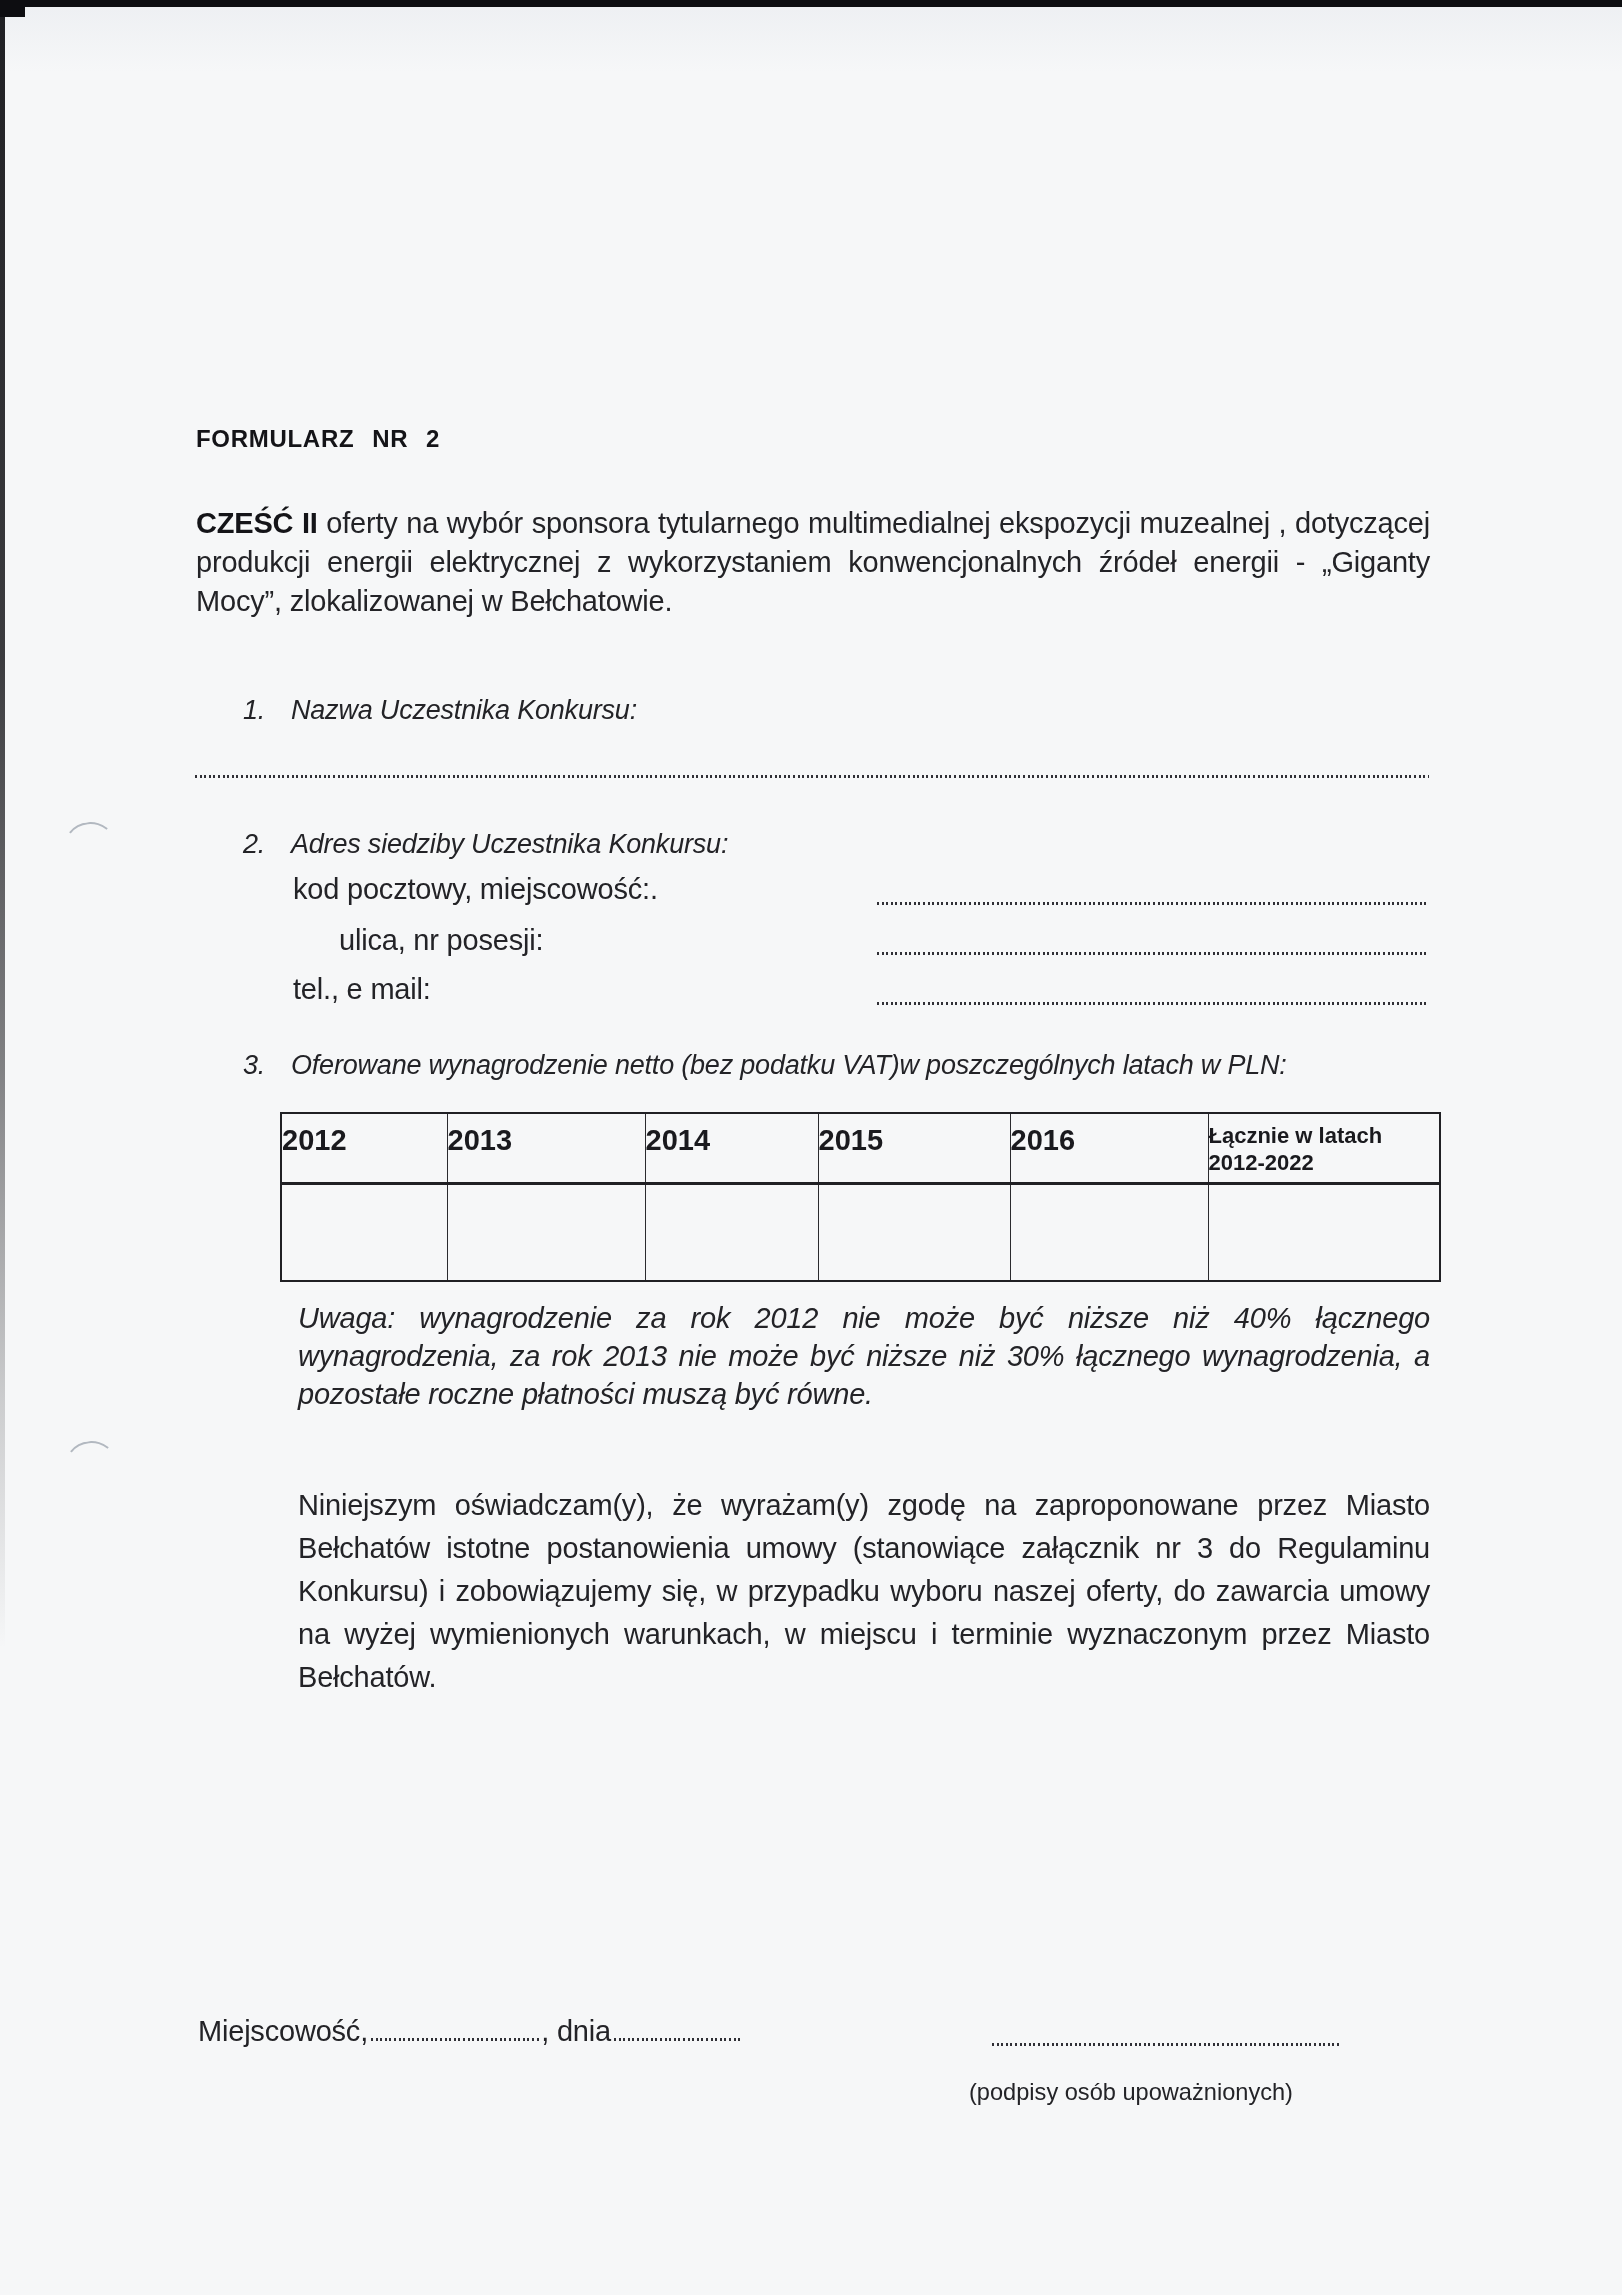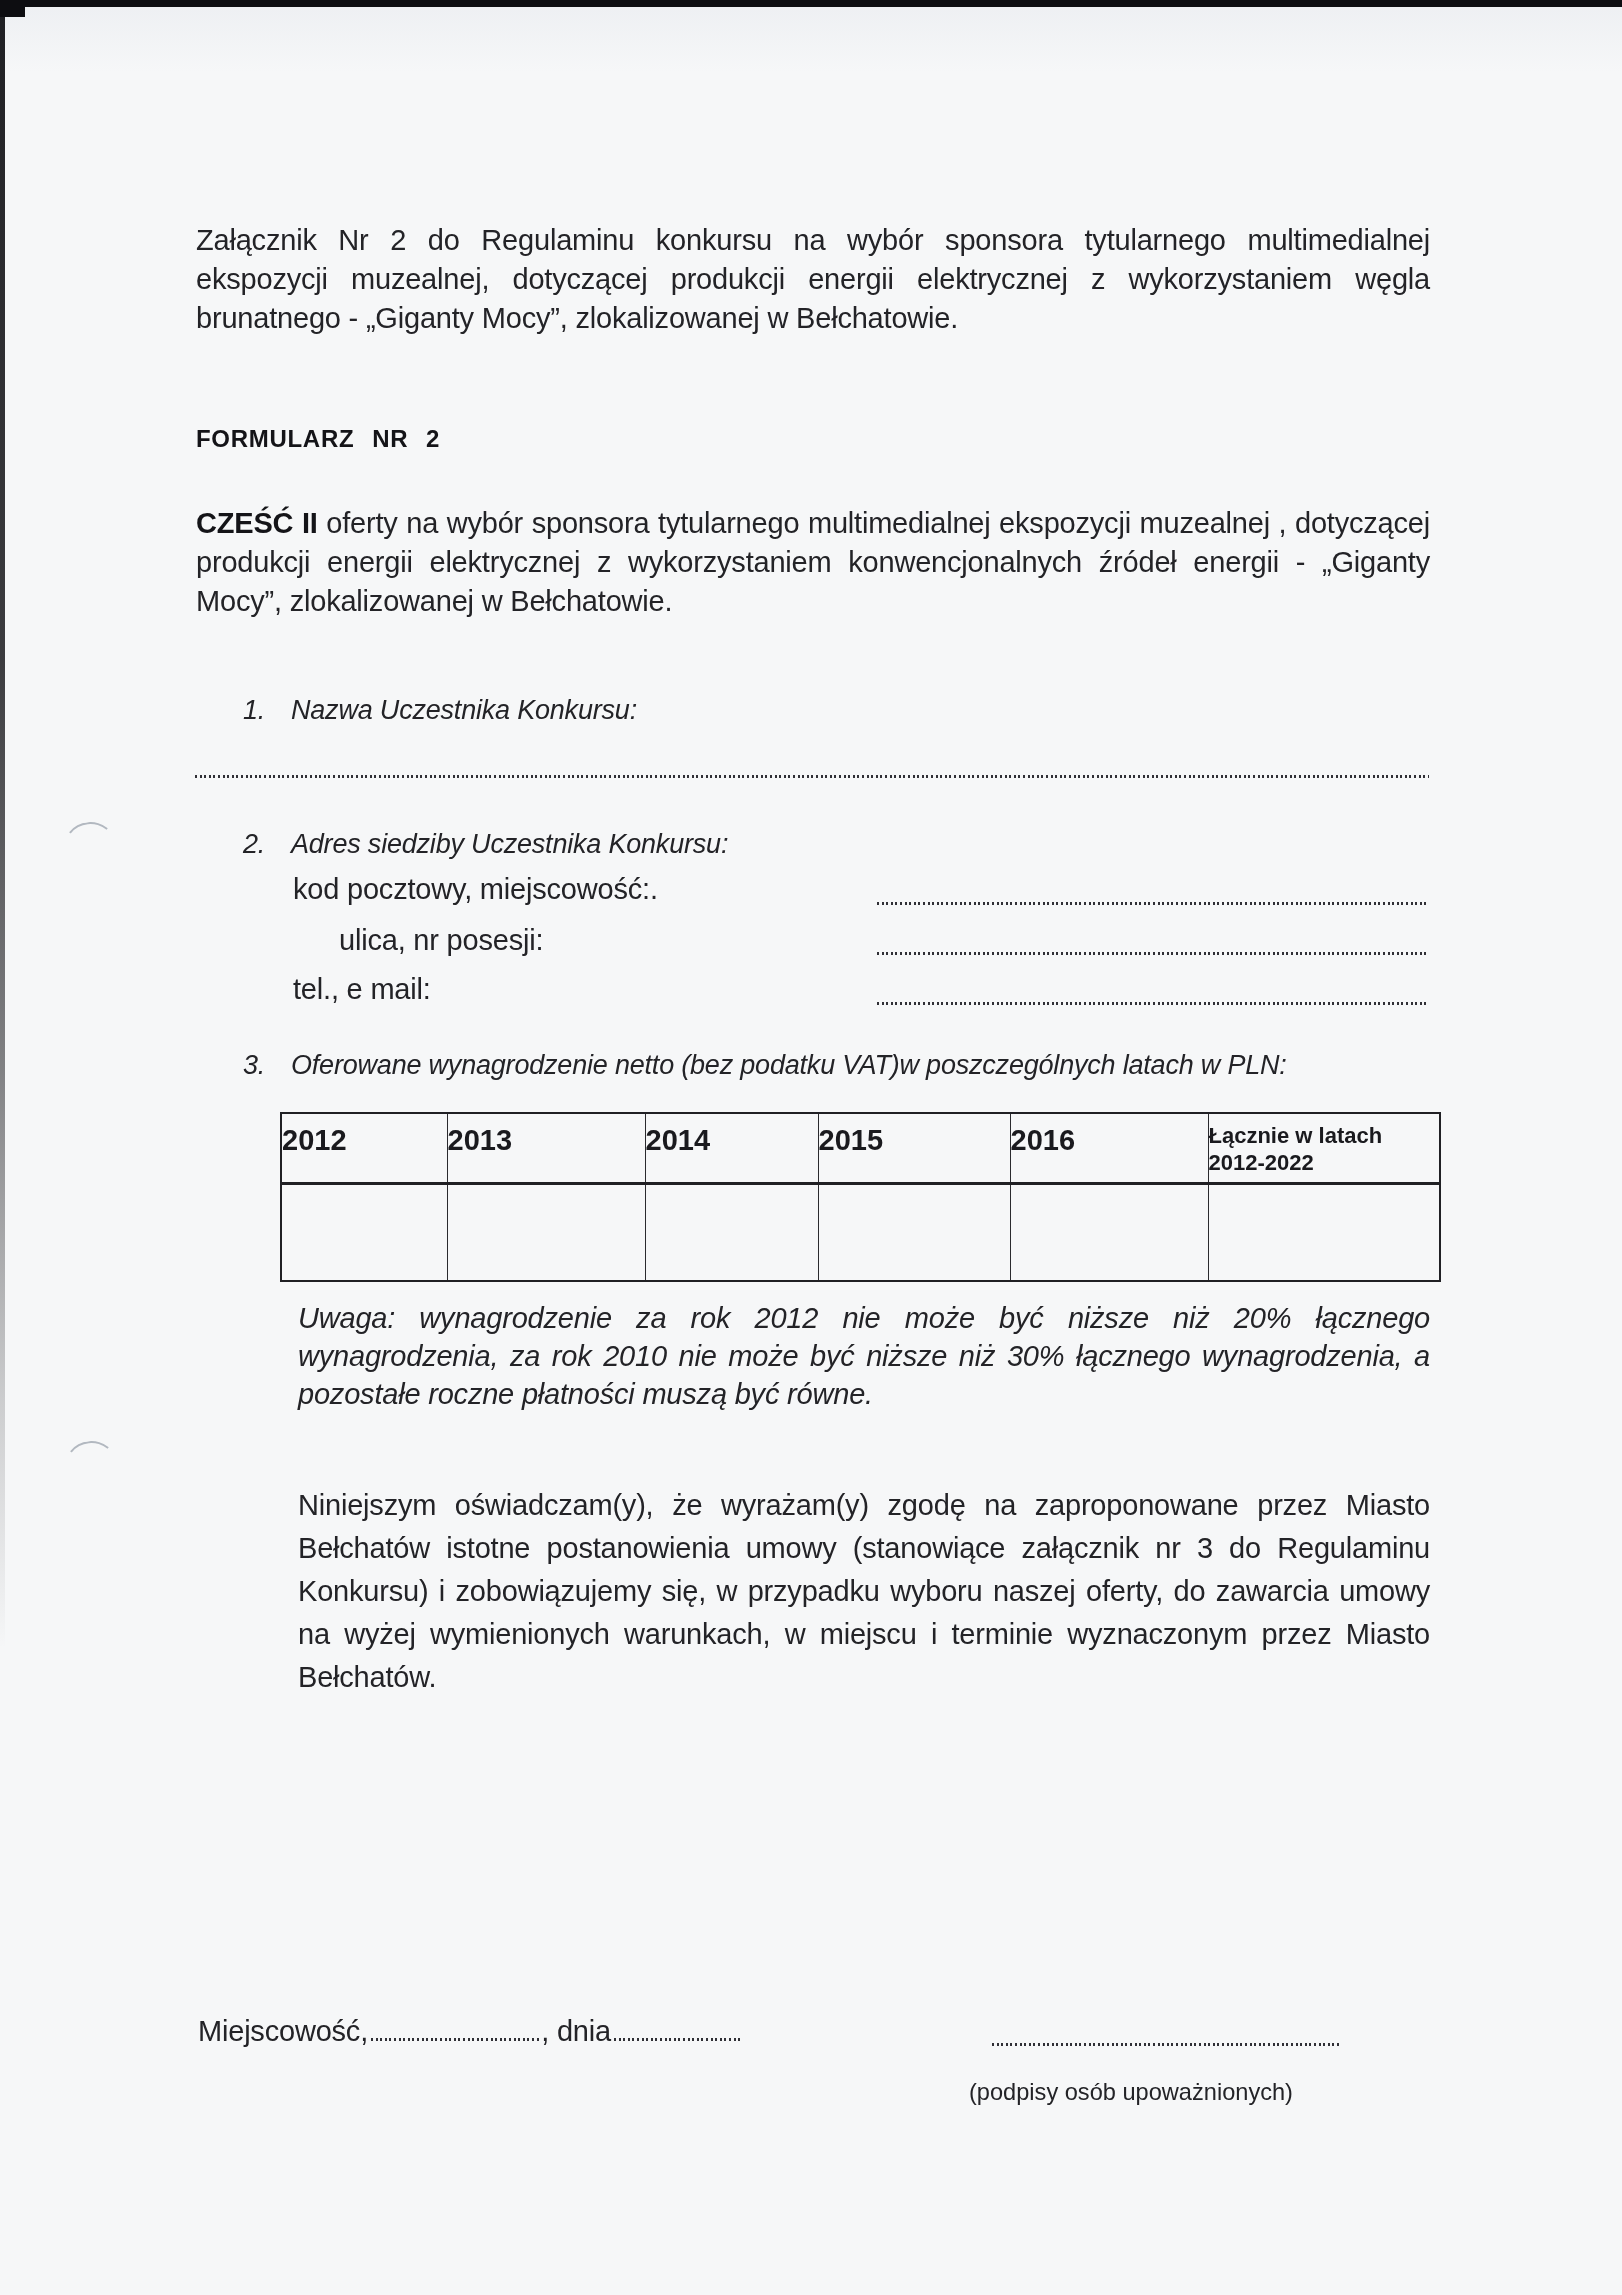--- a/index.html
+++ b/index.html
@@ -74,21 +74,20 @@
 <body>
 
 <div class="page">
 
   <div class="scan-top"></div>
   <div class="scan-corner"></div>
   <div class="scan-left"></div>
   <div class="punch punch1"></div>
   <div class="punch punch2"></div>
 
-  <p class="abs intro body-text">Załącznik Nr 2 do Regulaminu konkursu na wybór sponsora tytularnego multimedialnej ekspozycji muzealnej, dotyczącej produkcji energii elektrycznej z wykorzystaniem węgla brunatnego - „Giganty Mocy”, zlokalizowanej w Bełchatowie.</p>
 
   <h1 class="abs title">FORMULARZ NR 2</h1>
 
   <p class="abs part body-text"><strong>CZEŚĆ II</strong> <span>oferty na wybór sponsora tytularnego multimedialnej ekspozycji muzealnej , dotyczącej produkcji energii elektrycznej z wykorzystaniem konwencjonalnych źródeł energii - „Giganty Mocy”, zlokalizowanej w Bełchatowie.</span></p>
 
   <div class="li li1">
     <span class="num">1.</span><span class="lbl">Nazwa Uczestnika Konkursu:</span>
   </div>
   <div class="dots dots-name"></div>
 
@@ -133,21 +132,21 @@
         <td></td>
         <td></td>
         <td></td>
         <td></td>
         <td></td>
         <td></td>
       </tr>
     </tbody>
   </table>
 
-  <p class="abs note body-text">Uwaga: wynagrodzenie za rok 2012 nie może być niższe niż 20% łącznego wynagrodzenia, za rok 2010 nie może być niższe niż 30% łącznego wynagrodzenia, a pozostałe roczne płatności muszą być równe.</p>
+  <p class="abs note body-text">Uwaga: wynagrodzenie za rok 2012 nie może być niższe niż 40% łącznego wynagrodzenia, za rok 2013 nie może być niższe niż 30% łącznego wynagrodzenia, a pozostałe roczne płatności muszą być równe.</p>
 
   <p class="abs decl body-text">Niniejszym oświadczam(y), że wyrażam(y) zgodę na zaproponowane przez Miasto Bełchatów istotne postanowienia umowy (stanowiące załącznik nr 3 do Regulaminu Konkursu) i zobowiązujemy się, w przypadku wyboru naszej oferty, do zawarcia umowy na wyżej wymienionych warunkach, w miejscu i terminie wyznaczonym przez Miasto Bełchatów.</p>
 
   <div class="footer-line"><span>Miejscowość,</span><span class="dots-inline place-blank"></span><span>, dnia</span><span class="dots-inline date-blank"></span></div>
 
   <div class="dots sig-dots"></div>
   <div class="sig-caption">(podpisy osób upoważnionych)</div>
 
 </div>
 

